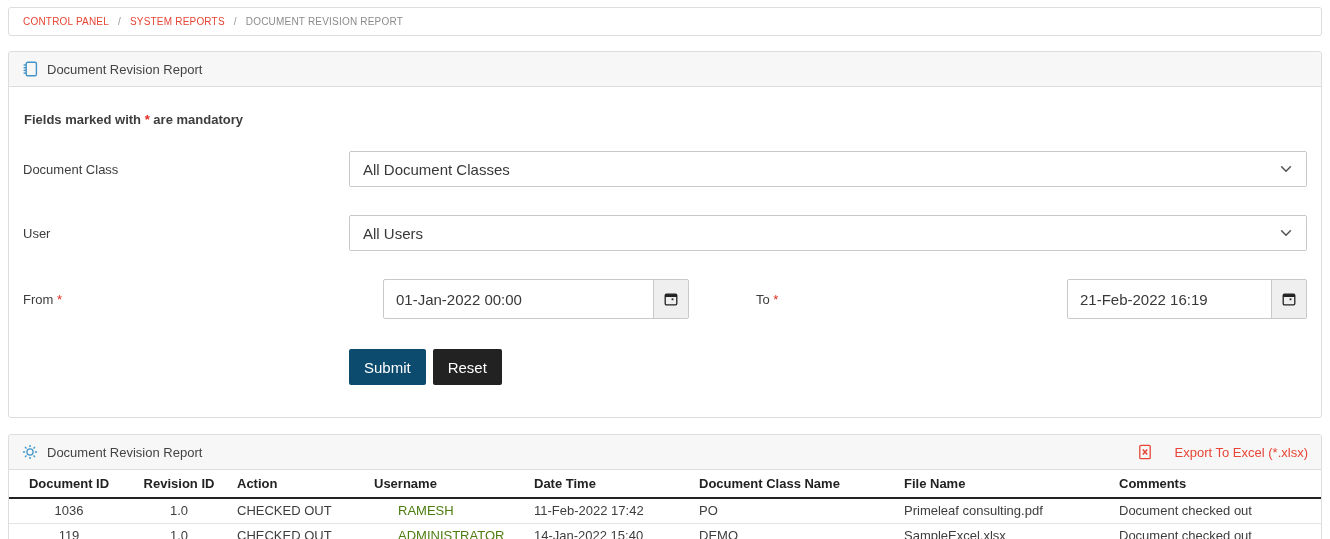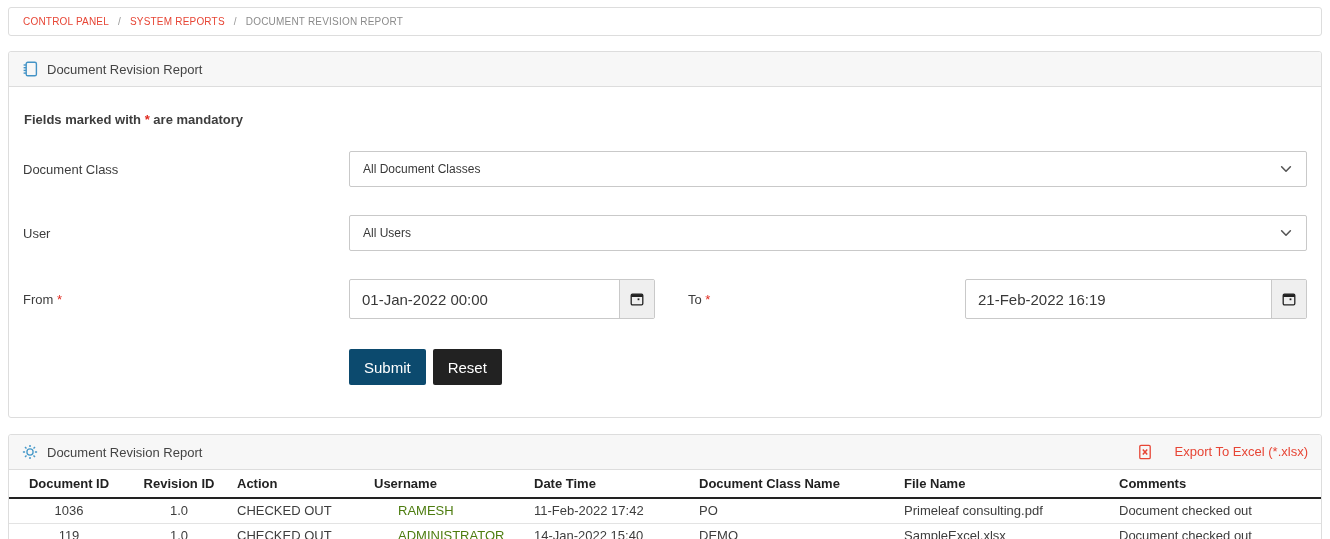--- a/index.html
+++ b/index.html
@@ -16,34 +16,34 @@
   .crumb-current { color:#8b8b8b; }
 
   
   .panel { border:1px solid #ddd; border-radius:3px; margin-bottom:16px; background:#fff; }
   .panel-head { background:#f7f7f7; border-bottom:1px solid #ddd; padding:9px 13px;
     font-size:13px; color:#444; display:flex; align-items:center; gap:9px;
     border-radius:3px 3px 0 0; }
   .panel-head .spacer { flex:1; }
   .icon16 { width:16px; height:16px; display:inline-flex; flex:0 0 16px; }
   .export-link { color:#e74535; font-size:13px; text-decoration:none; display:flex;
-    gap:22px; cursor:pointer; }
+    align-items:center; gap:22px; cursor:pointer; }
 
   
   .panel-body { padding:14px; }
   .note { font-size:13px; margin:11px 1px 24px;font-weight:bold; }
   .req { color:#e02b20; }
   .form-row { display:flex; align-items:center; margin-bottom:28px; }
   .form-label { flex:0 0 326px; font-size:13px; color:#3d3d3d; }
   .control { flex:1; }
   .select-box { position:relative; border:1px solid #c9c9c9; border-radius:2px;
     height:36px; display:flex; align-items:center; justify-content:space-between;
-    padding:0 13px; font-size:12px; color:#383838; background:#fff; cursor:pointer; }
+    padding:0 13px; font-size:15px; color:#383838; background:#fff; cursor:pointer; }
   .chev { width:14px; height:14px; color:#555; }
-  .date-row { display:flex; align-items:center; }
+  .date-row { display:flex; align-items:center;gap:34px; }
   .date-group { display:flex; width:306px; height:40px; border:1px solid #c9c9c9;
     border-radius:2px; overflow:hidden; background:#fff; }
   .date-group.to { width:auto; flex:1; }
   .date-value { flex:1; display:flex; align-items:center; padding:0 12px;
     font-size:15px; color:#383838; }
   .date-btn { flex:0 0 35px; background:#efefef; border-left:1px solid #c9c9c9;
     display:flex; align-items:center; justify-content:center; cursor:pointer; }
   .to-label { flex:0 0 310px; padding-left:33px; font-size:13px; }
   .buttons { margin:30px 0 18px 326px; display:flex; gap:7px; }
   .btn { border:none; border-radius:2px; color:#fff; font-size:15px;

